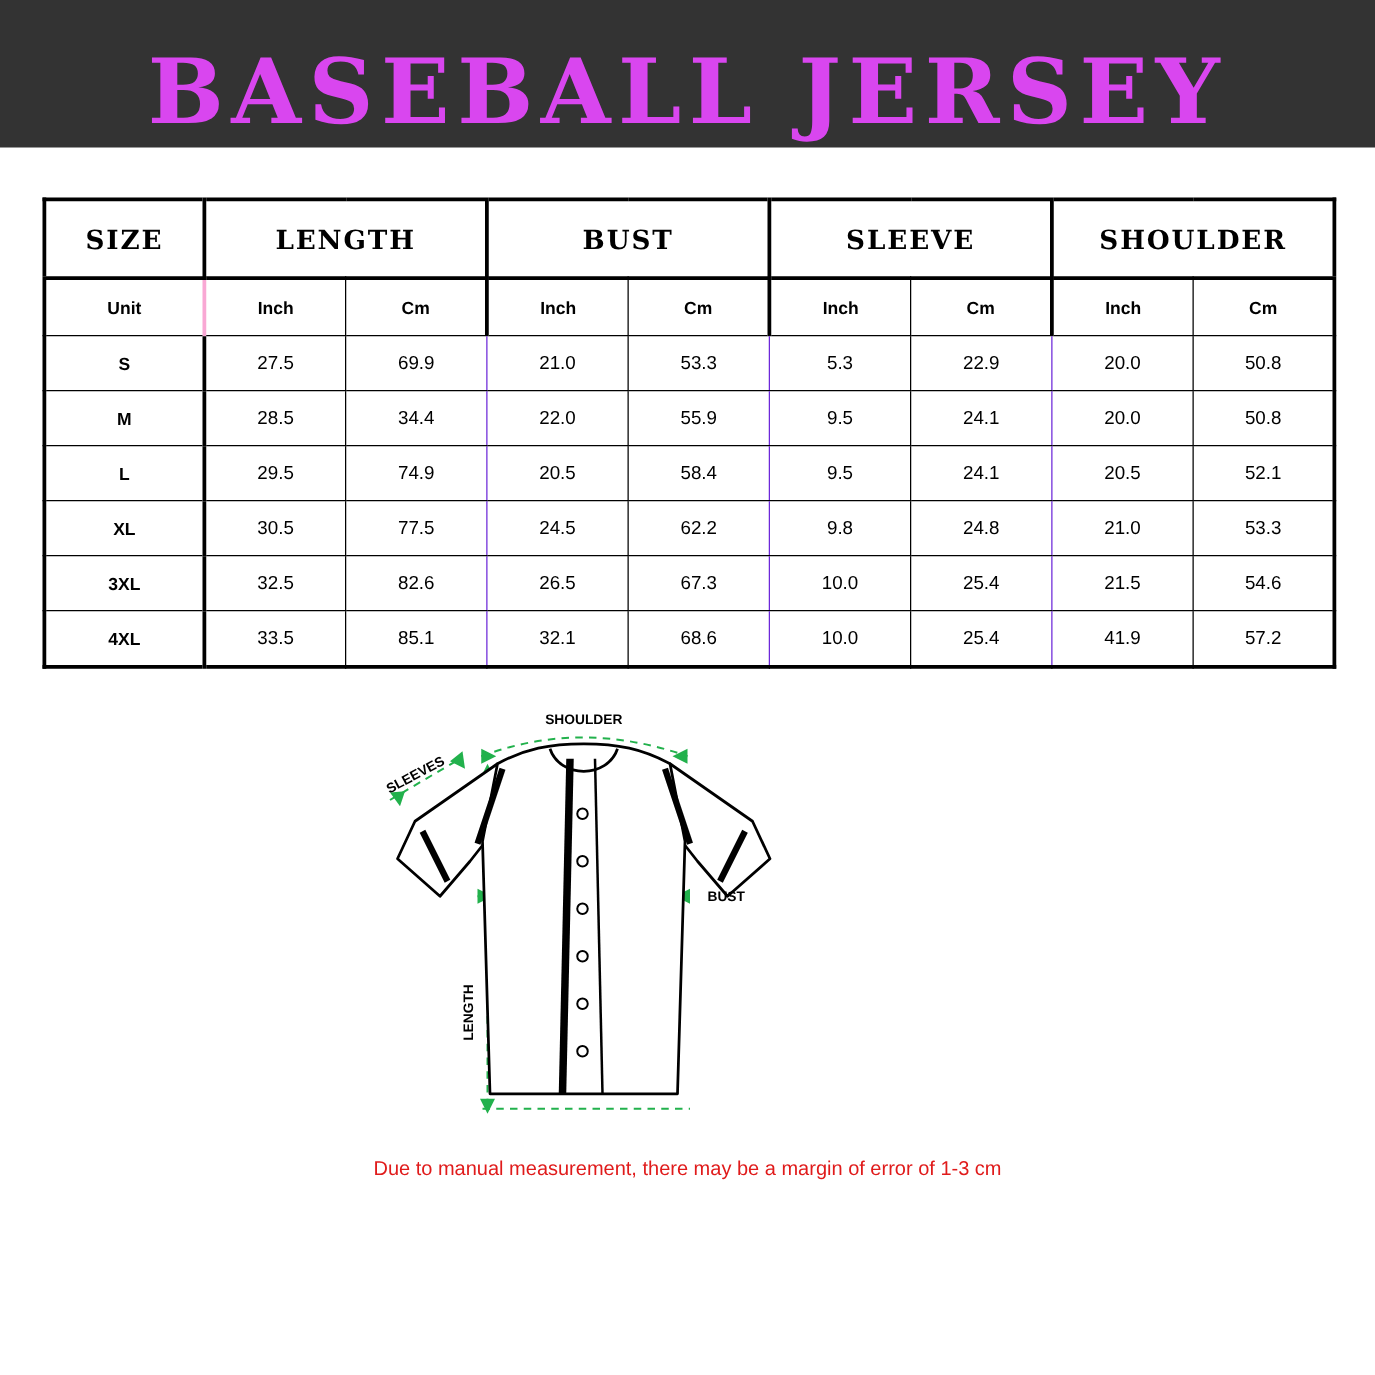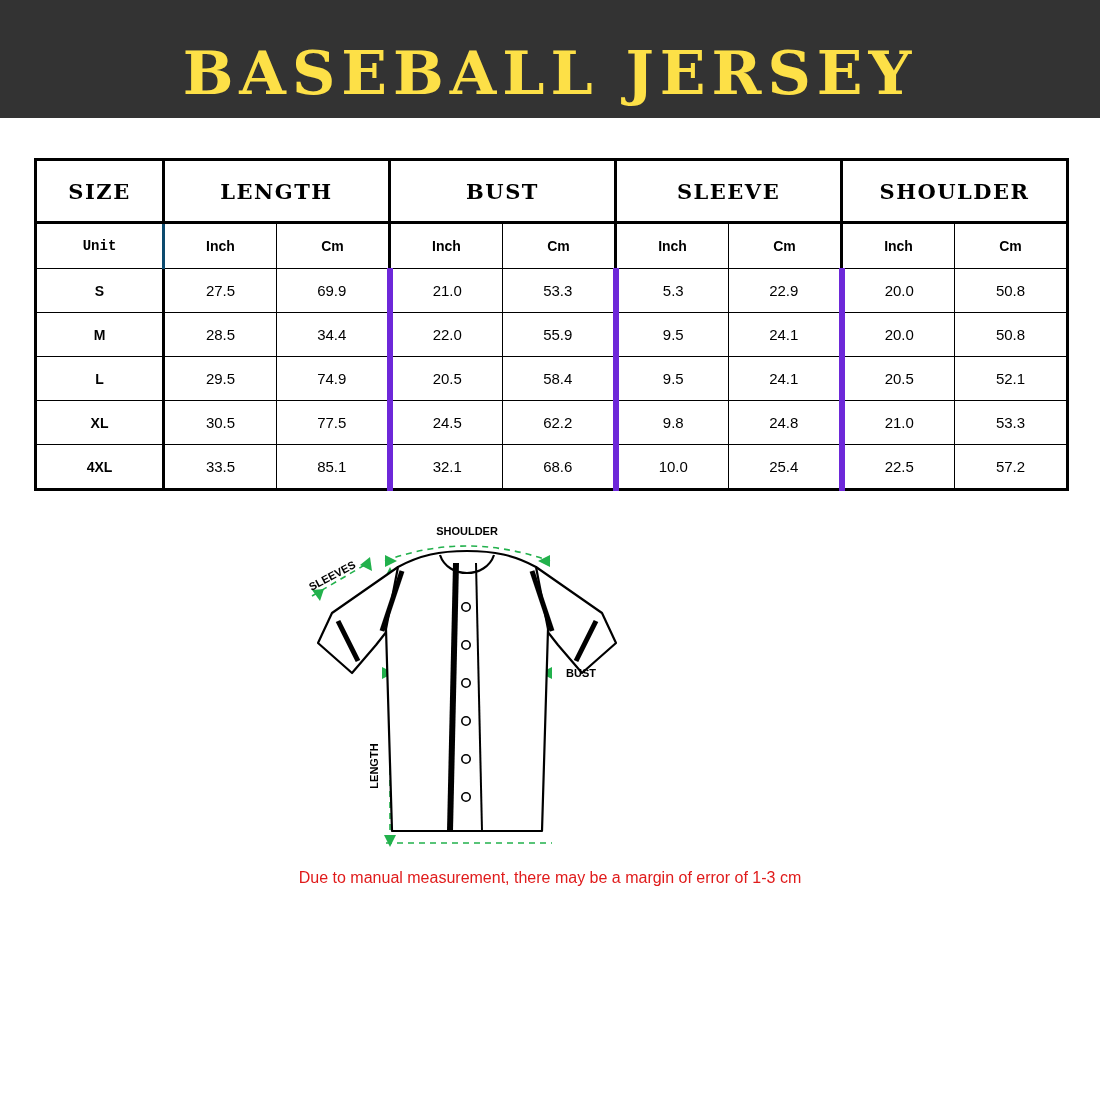--- a/index.html
+++ b/index.html
@@ -24,23 +24,23 @@
     width: 1100px;
     height: 118px;
     background: #333333;
     display: flex;
     align-items: center;
     justify-content: center;
   }
   .header-title {
     font-family: "DejaVu Serif", serif;
     font-weight: bold;
-    font-size: 60px;
+    font-size: 72px;
     letter-spacing: 6px;
-    color: #fde047;
+    color: #d946ef;
     line-height: 1;
     white-space: nowrap;
     margin-top: 28px;
   }
 
   
   .table-wrap {
     margin: 40px auto 0 auto;
     width: 1032px;
   }
@@ -73,39 +73,38 @@
     border-right: 3px solid #000000;
   }
   
   tr.unit-row td {
     font-family: "Liberation Sans", sans-serif;
     font-weight: bold;
     font-size: 14px;
     height: 42px;
   }
   tr.unit-row td.size-col {
-    border-right: 3px solid #0c4a6e;
-    font-family: Liberation Mono, monospace;
+    border-right: 3px solid #f9a8d4;
   }
   tr.unit-row td.grp-end {
     border-right: 3px solid #000000;
   }
   
   tbody tr.data-row td {
     font-family: "Liberation Sans", sans-serif;
     font-size: 15px;
     height: 41px;
   }
   tbody tr.data-row td.size-col {
     font-weight: bold;
     font-size: 14px;
     border-right: 3px solid #000000;
   }
   tbody tr.data-row td.grp-end {
-    border-right: 6px solid #6d28d9;
+    border-right: 1px solid #6d28d9;
   }
   
   col.c-size { width: 128px; }
   col.c-val  { width: 113px; }
 
   
   .illustration {
     position: relative;
     width: 1100px;
     height: 340px;
@@ -115,21 +114,21 @@
     display: block;
     margin: 0 auto;
   }
 
   
   .footer-note {
     text-align: center;
     color: #e01b1b;
     font-family: "Liberation Sans", sans-serif;
     font-size: 16px;
-    margin-top: 8px;
+    margin-top: 22px;
   }
 </style>
 </head>
 <body>
 
 <div class="page">
 
   <div class="header-banner">
     <div class="header-title">BASEBALL JERSEY</div>
   </div>
@@ -206,28 +205,39 @@
           <td>30.5</td>
           <td class="grp-end">77.5</td>
           <td>24.5</td>
           <td class="grp-end">62.2</td>
           <td>9.8</td>
           <td class="grp-end">24.8</td>
           <td>21.0</td>
           <td>53.3</td>
         </tr>
         <tr class="data-row">
+          <td class="size-col">3XL</td>
+          <td>32.5</td>
+          <td class="grp-end">82.6</td>
+          <td>26.5</td>
+          <td class="grp-end">67.3</td>
+          <td>10.0</td>
+          <td class="grp-end">25.4</td>
+          <td>21.5</td>
+          <td>54.6</td>
+        </tr>
+        <tr class="data-row">
           <td class="size-col">4XL</td>
           <td>33.5</td>
           <td class="grp-end">85.1</td>
           <td>32.1</td>
           <td class="grp-end">68.6</td>
           <td>10.0</td>
           <td class="grp-end">25.4</td>
-          <td>22.5</td>
+          <td>41.9</td>
           <td>57.2</td>
         </tr>
       </tbody>
     </table>
   </div>
 
   <div class="illustration">
     <svg width="520" height="340" viewBox="0 0 520 340">
 
       <g stroke="#22b14c" stroke-width="1.6" fill="none" stroke-dasharray="6,5">

